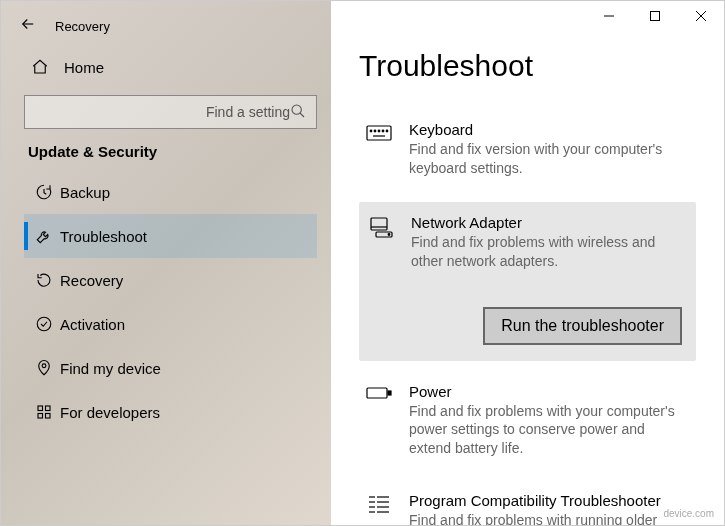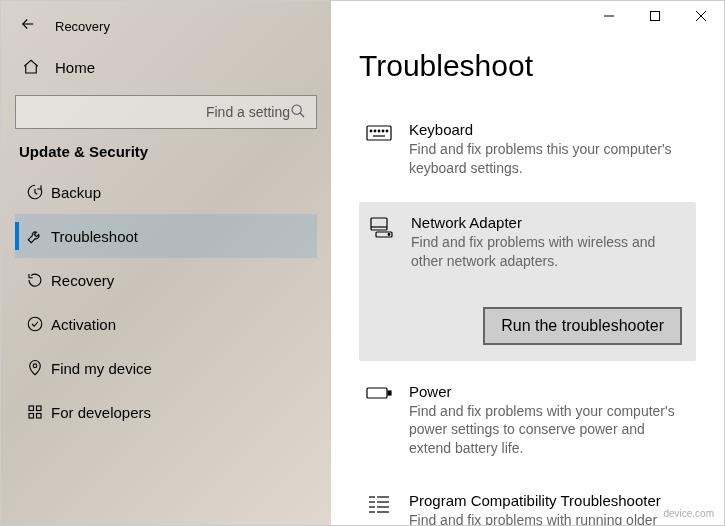--- a/index.html
+++ b/index.html
@@ -1,21 +1,21 @@
 <!DOCTYPE html>
 <html><head>
   <meta charset="utf-8">
   <style>
     * { margin: 0; padding: 0; box-sizing: border-box; font-family: "Segoe UI", Arial, sans-serif; }
     body { width: 725px; height: 526px; display: flex; background: #fff; overflow: hidden; border: 1px solid #ccc; }
     .sidebar { width: 330px; height: 100%; background: linear-gradient(135deg, #d8d2cb 0%, #c9c3ba 50%, #e0d8ce 100%); display: flex; flex-direction: column; padding-top: 8px; }
     .topbar { display: flex; align-items: center; gap: 18px; padding: 6px 18px 10px 18px; color: #000; }
     .back-icon { font-size: 16px; cursor: pointer; }
     .app-title { font-size: 13px; }
-    .nav { padding: 0 14px; }
+    .nav { padding: 0 14px; margin-left: 9px; }
     .home-row { display: flex; align-items: center; gap: 14px; padding: 10px 6px; font-size: 15px; color: #000; cursor: pointer; }
     .search-box { margin: 8px 0 14px 0; display: flex; align-items: center; justify-content: flex-end; border: 1px solid #888; background: rgba(255,255,255,0.4); height: 34px; padding: 0 10px; color: #555; font-size: 14px; }
     .section-title { font-weight: 600; font-size: 15px; margin: 6px 0 10px 4px; }
     .menu { list-style: none; }
     .menu-item { display: flex; align-items: center; gap: 6px; padding: 12px 8px 12px 10px; font-size: 15px; color: #000; cursor: pointer; position: relative; }
     .menu-item.selected { background: rgba(0,120,215,0.12); }
     .menu-item.selected::before { content: ""; position: absolute; left: 0; top: 8px; bottom: 8px; width: 4px; background: #0078d7; }
     .menu-icon { width: 20px; height: 20px; display: flex; align-items: center; justify-content: center; }
     .main { flex: 1; padding: 48px 28px 0 28px; overflow: hidden; position: relative; }
     .winctrl { position: absolute; top: 0; right: 0; display: flex; }
@@ -157,21 +157,21 @@
             <circle cx="5" cy="8" r="0.8" fill="#000"></circle>
             <circle cx="9" cy="8" r="0.8" fill="#000"></circle>
             <circle cx="13" cy="8" r="0.8" fill="#000"></circle>
             <circle cx="17" cy="8" r="0.8" fill="#000"></circle>
             <circle cx="21" cy="8" r="0.8" fill="#000"></circle>
             <line x1="7" y1="13" x2="19" y2="13"></line>
           </svg>
       </span>
       <div class="ts-body">
         <div class="ts-title">Keyboard</div>
-        <div class="ts-desc">Find and fix problems this your computer's keyboard settings.</div>
+        <div class="ts-desc">Find and fix version with your computer's keyboard settings.</div>
       </div>
     </div>
 
     <div class="tsitem selected">
       <div class="ts-head">
         <span class="ts-icon">
           <svg width="26" height="22" viewBox="0 0 26 22" fill="none" stroke="#000" stroke-width="1.2">
               <rect x="3" y="2" width="16" height="12" rx="1"></rect>
               <line x1="3" y1="11" x2="19" y2="11"></line>
               <rect x="8" y="16" width="16" height="5" rx="1"></rect>

